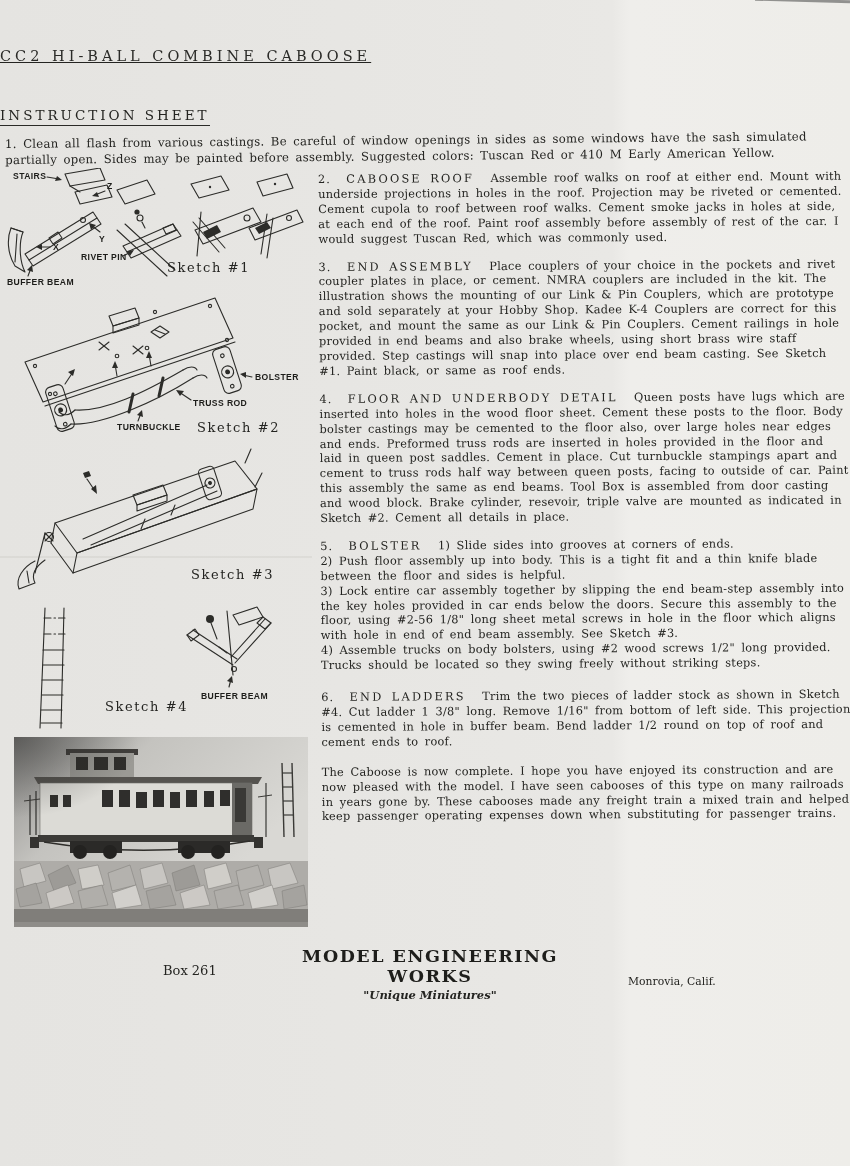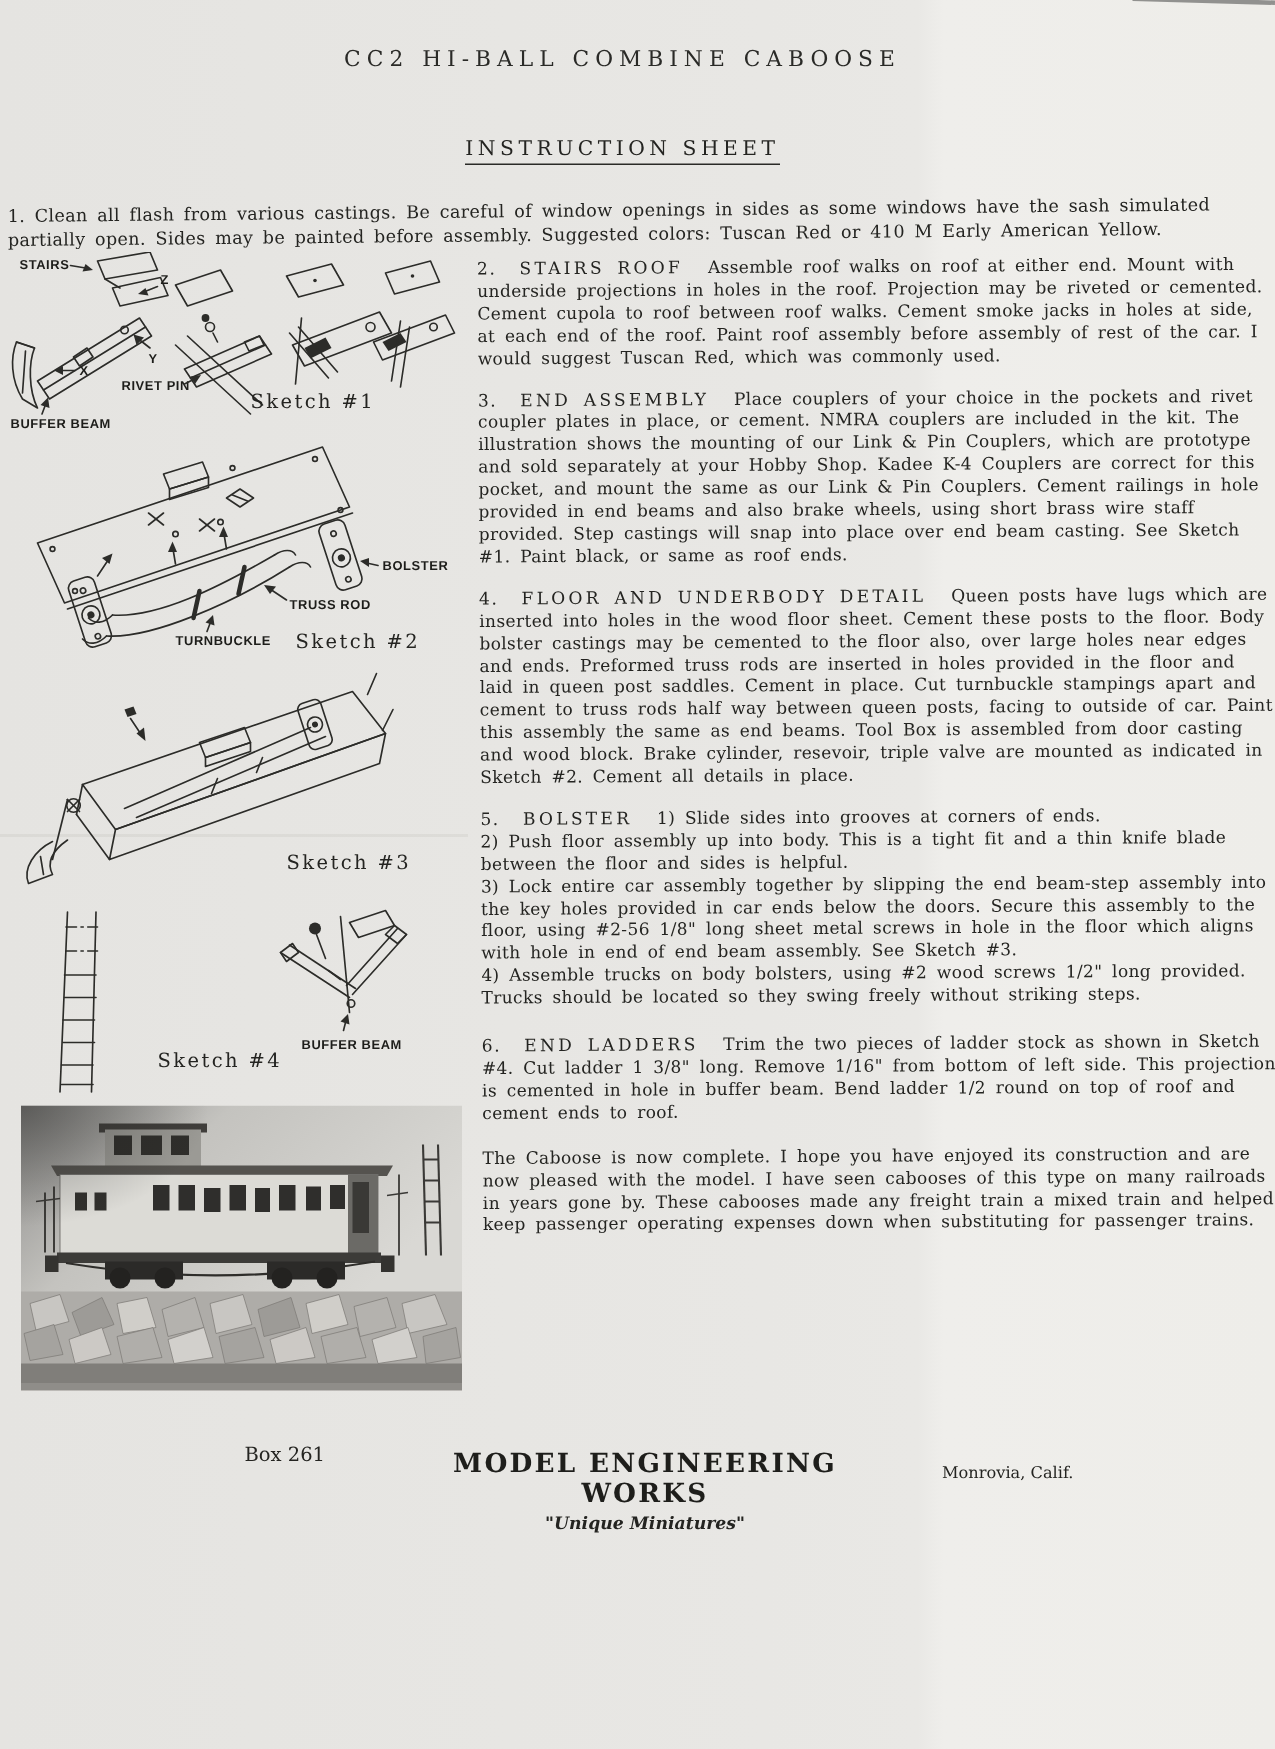--- a/index.html
+++ b/index.html
@@ -3,21 +3,21 @@
 <meta charset="utf-8">
 <style>
   html,body{margin:0;padding:0;background:#9a9a9a;}
   .page{
     position:relative;width:850px;height:1166px;overflow:hidden;
     background:linear-gradient(90deg,#e5e4e1 0%,#e8e7e4 60%,#e9e8e5 72%,#efeeeb 74%,#eeede9 100%);
     font-family:"DejaVu Serif", serif;color:#242421;
   }
   .scan-edge-top{position:absolute;top:-1px;right:0;width:95px;height:3px;background:#6a6a68;transform:rotate(1.6deg);opacity:.7;}
   .crease{position:absolute;left:0;top:556px;width:312px;height:2px;background:rgba(60,60,55,0.06);}
-  .title-block{position:absolute;top:32px;left:0;width:830px;text-align:center;}
+  .title-block{position:absolute;top:48px;left:0;width:830px;text-decoration:underline;}
   .doc-title{font-size:14.5px;letter-spacing:4px;font-weight:normal;color:#2a2a27;}
   .doc-subtitle{display:inline-block;margin-top:24px;font-size:13.5px;letter-spacing:3px;border-bottom:1.5px solid #2a2a27;padding-bottom:2px;}
   .intro{
     position:absolute;left:5px;top:124px;width:841px;
     font-size:11.7px;line-height:16px;letter-spacing:.25px;word-spacing:2.4px;
     transform:rotate(-.55deg);transform-origin:left top;
   }
   .right-col{
     position:absolute;left:318px;top:172px;width:530px;
     font-size:11.35px;line-height:14.9px;letter-spacing:.25px;word-spacing:2.6px;
@@ -28,21 +28,21 @@
   .sec-title{letter-spacing:2.2px;margin-right:10px;}
   .step{margin:0;}
   .closing{margin-top:15px;}
   .sketch{position:absolute;}
   .sk-line{stroke:#2c2c29;stroke-width:1.1;fill:none;stroke-linejoin:round;stroke-linecap:round;}
   .sk-fill{fill:#2c2c29;stroke:none;}
   .sk-label{font-family:"Liberation Sans",sans-serif;font-weight:bold;font-size:8.6px;letter-spacing:.4px;fill:#1d1d1a;}
   .sk-caption{font-family:"DejaVu Serif",serif;font-size:13px;letter-spacing:1.6px;fill:#242421;}
   .footer-box{position:absolute;left:163px;top:963px;font-size:13px;font-family:"DejaVu Serif",serif;}
   .footer-co{position:absolute;left:260px;top:946px;width:340px;text-align:center;}
-  .footer-co-name{font-size:17.5px;font-weight:bold;letter-spacing:1.5px;font-family:"DejaVu Serif",serif;color:#1e1e1b;margin-top:20px;}
+  .footer-co-name{font-size:17.5px;font-weight:bold;letter-spacing:1.5px;font-family:"DejaVu Serif",serif;color:#1e1e1b;}
   .footer-co-tag{font-size:11.5px;font-weight:bold;font-style:italic;margin-top:2px;font-family:"DejaVu Serif",serif;}
   .footer-loc{position:absolute;left:628px;top:975px;font-size:10.8px;font-family:"DejaVu Serif",serif;}
   .photo{position:absolute;left:14px;top:737px;width:294px;height:190px;}
 </style>
 </head>
 <body>
 
 <div class="page">
   <div class="scan-edge-top"></div>
   <div class="crease"></div>
@@ -326,21 +326,21 @@
       <polygon points="268,154 290,148 293,168 270,172" fill="#a5a39f" stroke="#7d7b77" stroke-width="0.5"></polygon>
     </g>
     <rect x="0" y="172" width="294" height="18" fill="#807e7a"></rect>
     <rect x="0" y="185" width="294" height="5" fill="#8f8d89"></rect>
     <rect x="0" y="0" width="294" height="190" fill="url(#vg)"></rect>
   </svg>
 
   <div class="right-col">
     <p class="sec">
       <span class="sec-num">2.</span>
-      <span class="sec-title">STAIRS ROOF</span>
+      <span class="sec-title">CABOOSE ROOF</span>
       <span class="sec-body">Assemble roof walks on roof at either end.  Mount with underside projections in holes in the roof.  Projection may be riveted or cemented.  Cement cupola to roof between roof walks.  Cement smoke jacks in holes at side, at each end of the roof.  Paint roof assembly before assembly of rest of the car.  I would suggest Tuscan Red, which was commonly used.</span>
     </p>
     <p class="sec">
       <span class="sec-num">3.</span>
       <span class="sec-title">END ASSEMBLY</span>
       <span class="sec-body">Place couplers of your choice in the pockets and rivet coupler plates in place, or cement.  NMRA couplers are included in the kit.  The illustration shows the mounting of our Link &amp; Pin Couplers, which are prototype and sold separately at your Hobby Shop.  Kadee K-4 Couplers are correct for this pocket, and mount the same as our Link &amp; Pin Couplers.  Cement railings in hole provided in end beams and also brake wheels, using short brass wire staff provided.  Step castings will snap into place over end beam casting.  See Sketch #1.  Paint black, or same as roof ends.</span>
     </p>
     <p class="sec">
       <span class="sec-num">4.</span>
       <span class="sec-title">FLOOR AND UNDERBODY DETAIL</span>

